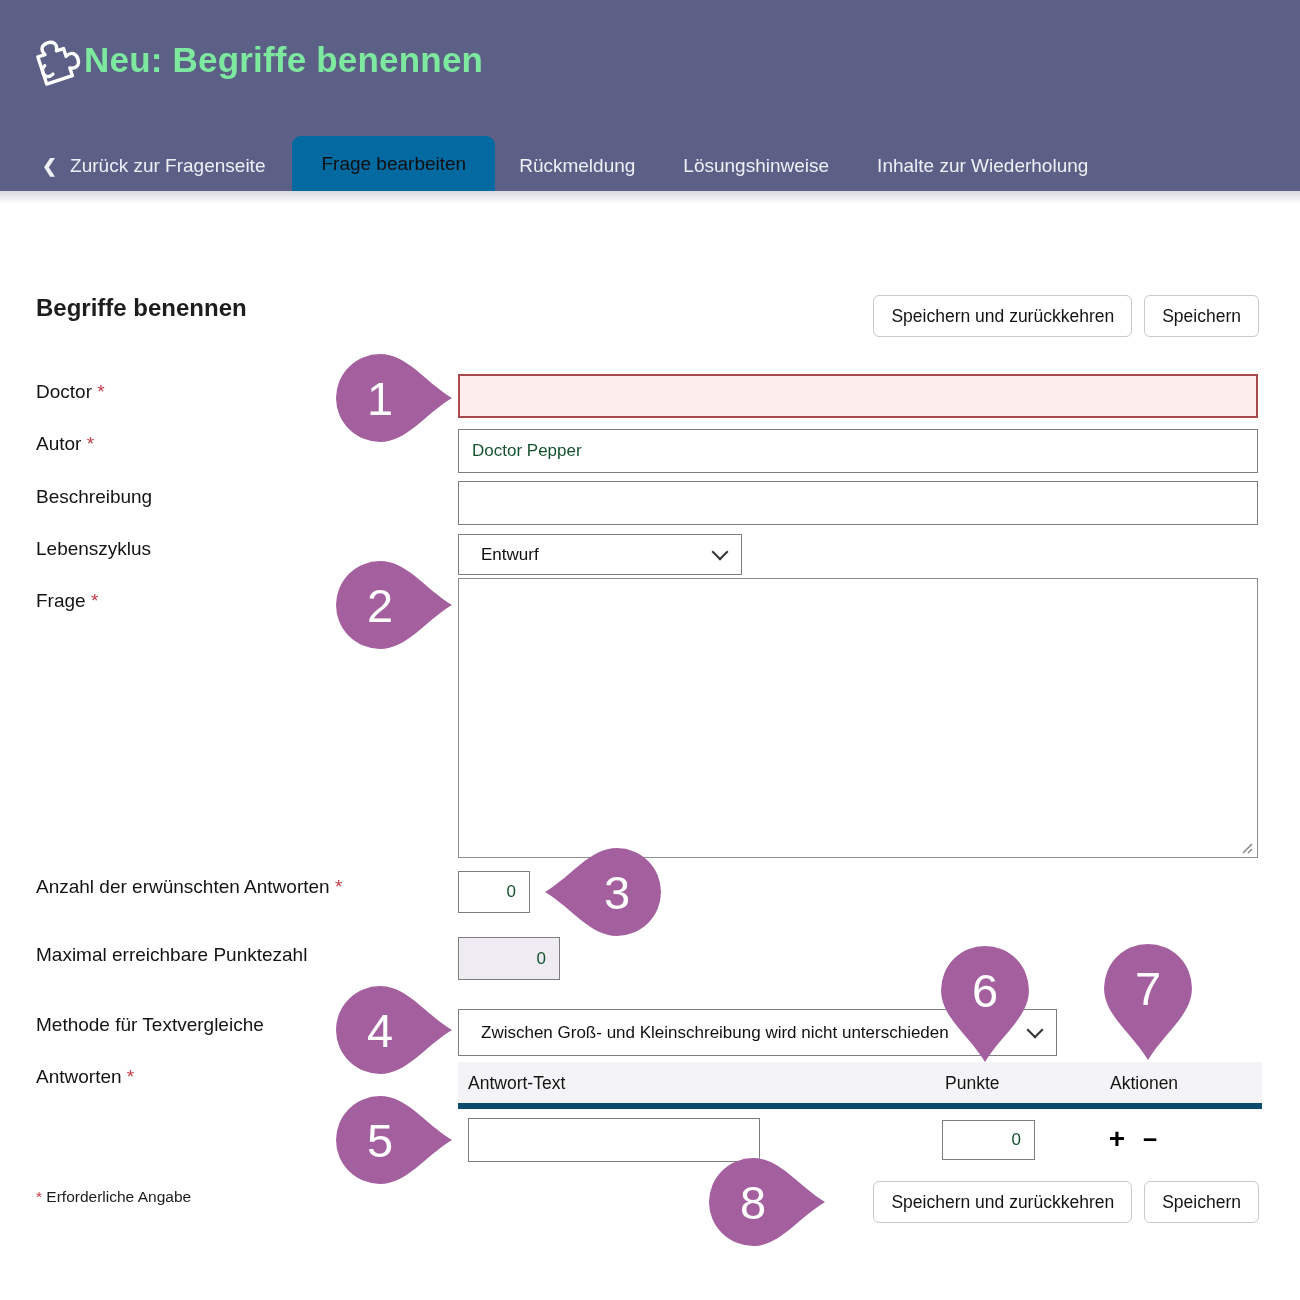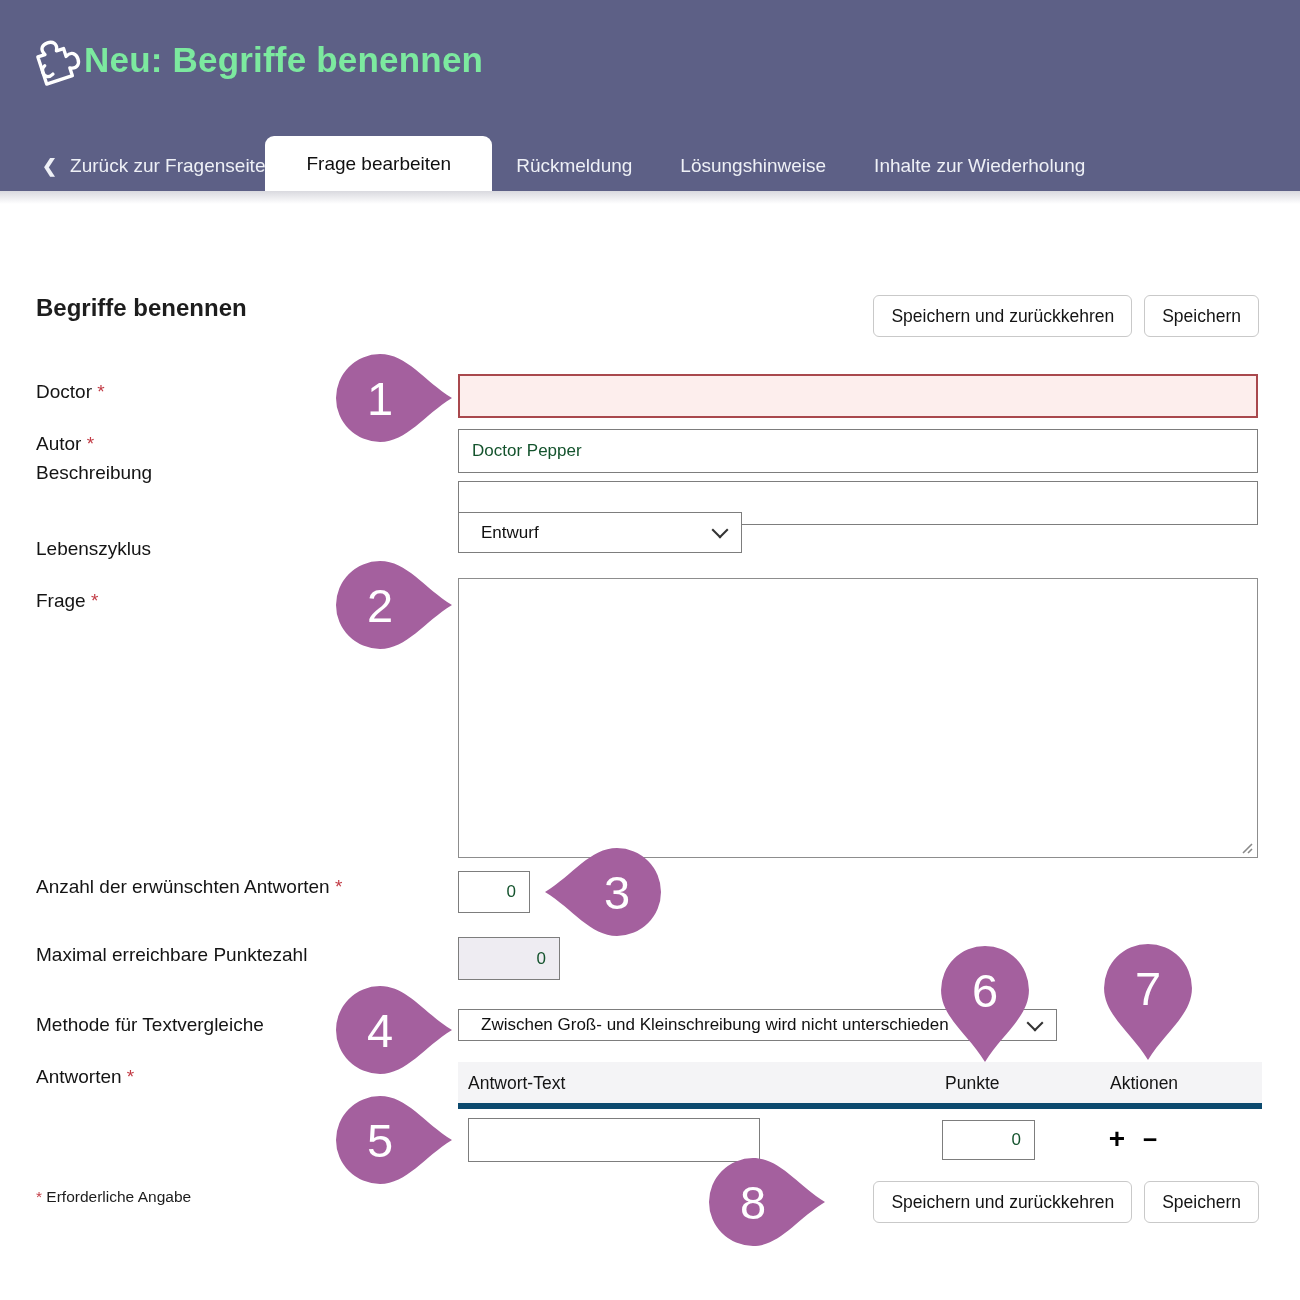--- a/index.html
+++ b/index.html
@@ -7,22 +7,22 @@
         font-family:"Liberation Sans",sans-serif;color:#161616;}
 
   
   .topband{position:absolute;top:0;left:0;width:1300px;height:191px;background:#5d6086;}
   .titlerow{position:absolute;top:28px;left:24px;display:flex;align-items:center;}
   .apptitle{margin:0;color:#7ce99f;font-size:35px;font-weight:bold;letter-spacing:.2px;}
   .tabs{position:absolute;left:0;right:0;bottom:0;height:51px;display:flex;align-items:stretch;}
   .backlink{display:flex;align-items:center;gap:13px;color:#eef0f6;font-size:19px;margin-left:42px;cursor:pointer;text-decoration:none;}
   .backchev{font-size:18px;font-weight:bold;line-height:1;}
   .tab{display:flex;align-items:center;color:#eef0f6;font-size:19px;padding:0 24px;cursor:pointer;text-decoration:none;}
-  .tab.active{background:#ffffff;color:#101010;border-radius:9px 9px 0 0;align-self:flex-end;height:55px;
-              padding:0 41px;position:relative;z-index:3;}
+  .tab.active{background:#0369a1;color:#101010;border-radius:9px 9px 0 0;align-self:flex-end;height:55px;
+              margin-left:27px;padding:0 29px;position:relative;z-index:3;}
   .fade{position:absolute;top:191px;left:0;width:1300px;height:13px;background:linear-gradient(#d9d9df,#ffffff);}
 
   
   .pageheading{position:absolute;left:36px;top:294px;font-size:24px;font-weight:bold;color:#1d1d1d;}
   .btnrow{position:absolute;right:41px;display:flex;gap:12px;}
   .btnrow.top{top:295px;} .btnrow.bottom{top:1181px;}
   .btn{height:42px;padding:0 17px;background:#fff;border:1px solid #c9c9c9;border-radius:6px;
        font-size:17.5px;color:#141414;display:flex;align-items:center;cursor:pointer;font-family:inherit;}
 
   
@@ -89,21 +89,21 @@
     <button class="btn">Speichern und zurückkehren</button>
     <button class="btn">Speichern</button>
   </div>
 
   <div class="flabel" style="top:381px">
     <span>Doctor</span> <span class="req">*</span>
   </div>
   <div class="flabel" style="top:433px">
     <span>Autor</span> <span class="req">*</span>
   </div>
-  <div class="flabel" style="top:462px">
+  <div class="flabel" style="top:486px">
     <span>Beschreibung</span>
   </div>
   <div class="flabel" style="top:538px">
     <span>Lebenszyklus</span>
   </div>
   <div class="flabel" style="top:590px">
     <span>Frage</span> <span class="req">*</span>
   </div>
   <div class="flabel" style="top:876px">
     <span>Anzahl der erwünschten Antworten</span> <span class="req">*</span>
@@ -115,36 +115,36 @@
     <span>Methode für Textvergleiche</span>
   </div>
   <div class="flabel" style="top:1066px">
     <span>Antworten</span> <span class="req">*</span>
   </div>
 
   <input class="tin error" style="top: 374px;" value="">
   <input class="tin" style="top: 429px;" value="Doctor Pepper">
   <input class="tin" style="top: 481px;" value="">
 
-  <div class="selectbox" style="top:512px;width:284px;height:41px">
+  <div class="selectbox" style="top:534px;width:284px;height:41px">
     <span>Entwurf</span>
     <span class="chev"></span>
   </div>
 
   <textarea class="fragebox" style=""></textarea>
   <span class="resizegrip">
     <svg width="13" height="13" viewBox="0 0 13 13">
       <path d="M12 3 L3 12 M12 8 L8 12" stroke="#8a8a8a" stroke-width="1.6" fill="none"></path>
     </svg>
   </span>
 
   <input class="tin numin" style="top: 871px; width: 72px; height: 42px;" value="0">
   <input class="tin numin" style="top: 937px; width: 102px; height: 43px; background: rgb(238, 236, 242);" disabled="" value="0">
 
-  <div class="selectbox" style="top:1009px;width:599px;height:32px">
+  <div class="selectbox" style="top:1009px;width:599px;height:47px">
     <span style="white-space:nowrap;overflow:hidden;">Zwischen Groß- und Kleinschreibung wird nicht unterschieden</span>
     <span class="chev"></span>
   </div>
 
   <div class="thead">
     <span class="th" style="left:10px">Antwort-Text</span>
     <span class="th" style="left:487px">Punkte</span>
     <span class="th" style="left:652px">Aktionen</span>
   </div>
   <input class="tin" style="left: 468px; top: 1118px; width: 292px; height: 44px;" value="">

